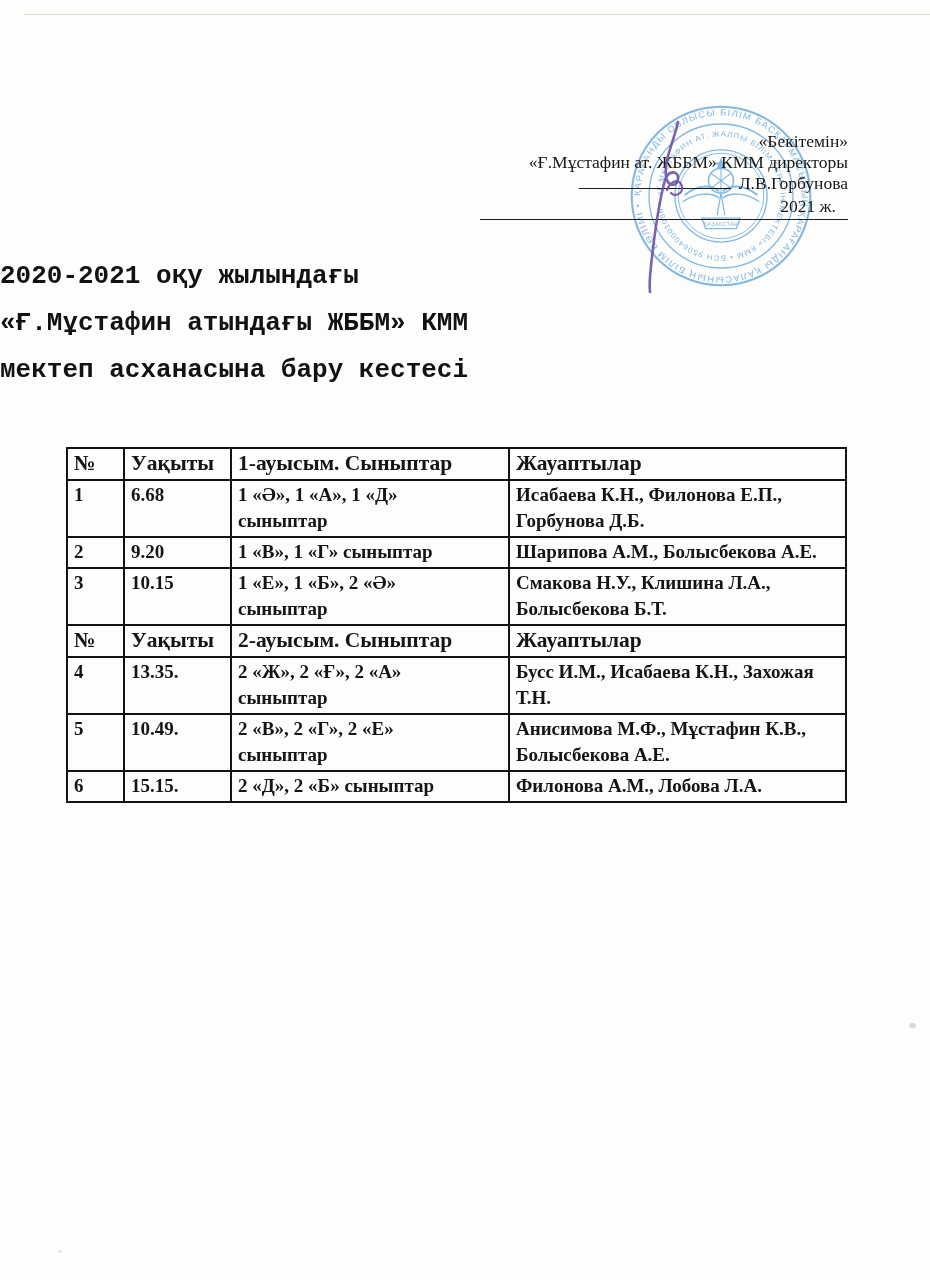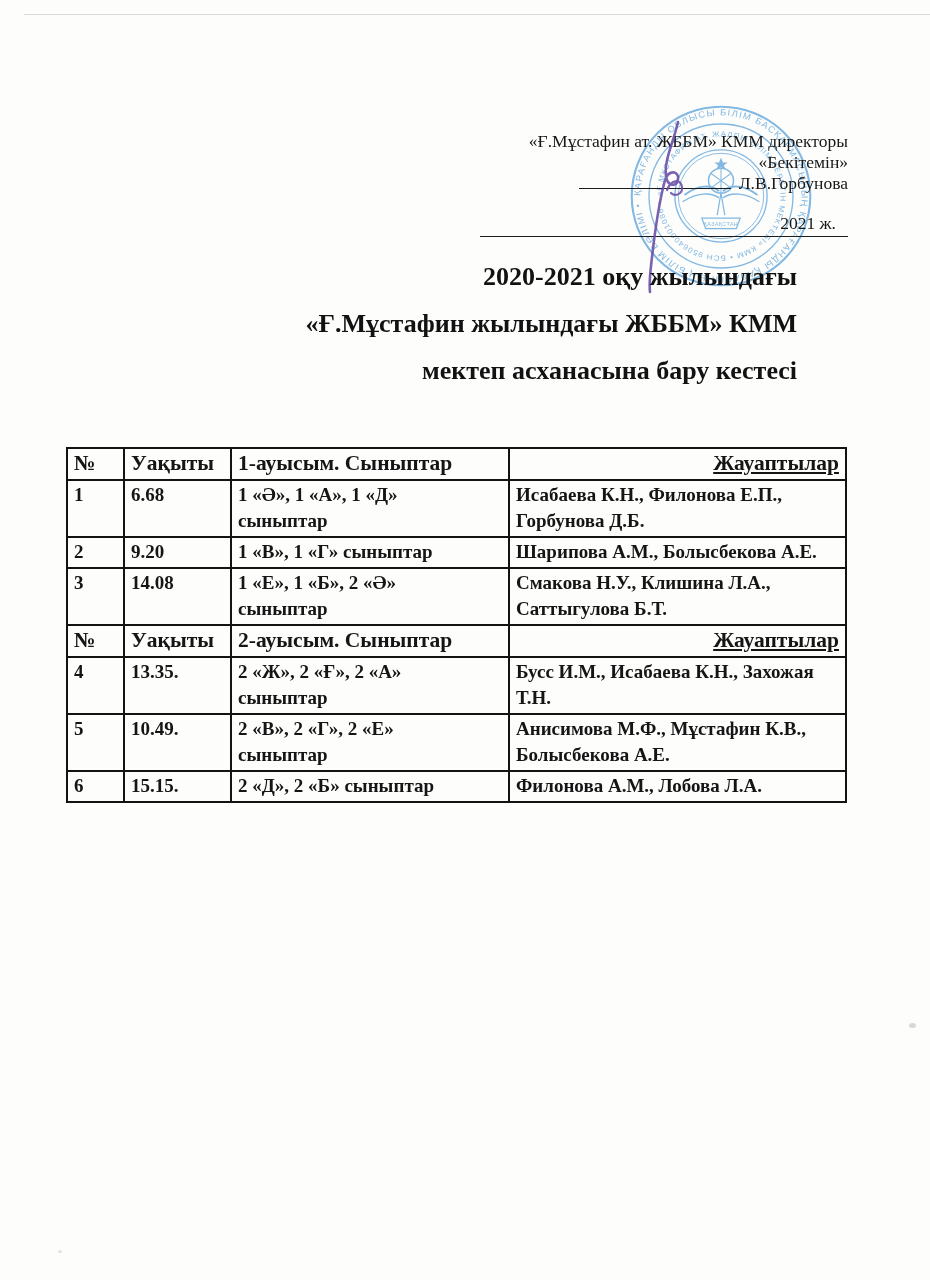--- a/index.html
+++ b/index.html
@@ -26,35 +26,35 @@
   .approval{
     position:absolute;top:131px;right:82px;width:430px;
     text-align:right;font-size:17.5px;line-height:21px;color:#171717;
   }
   .approval .uline{
     display:inline-block;width:152px;height:13px;
     border-bottom:1.8px solid #1c1c1c;margin-right:8px;
   }
   .approval .yearline{
     display:inline-block;width:356px;text-align:right;
-    border-bottom:1.8px solid #1c1c1c;padding:0 12px 2px 0;margin-top:19px;
+    border-bottom:1.8px solid #1c1c1c;padding:0 12px 2px 0;margin-top:2px;
   }
 
   
   .title{
-    position:absolute;left:0;top:253px;width:797px;text-align:right;
-    font-weight:bold;font-size:26px;line-height:47px;color:#121212;
+    position:absolute;left:0;top:253px;width:797px;text-align:left;
+    font-weight:bold;font-size:26px;line-height:47px;color:#121212;font-family:Liberation Mono, monospace;
   }
 
   
   .tbl-wrap{position:absolute;left:66px;top:447px;width:779px;}
   table{border-collapse:collapse;width:779px;table-layout:fixed;}
   th,td{border:2px solid #131313;vertical-align:top;text-align:left;font-weight:bold;}
   th{font-size:21.5px;line-height:27px;padding:1px 6px 2px 6px;font-weight:bold;}
-  th.center{text-align:right;text-decoration:underline;}
+  th.center{text-align:left;}
   td{font-size:19px;line-height:26px;padding:1px 8px 2px 6px;}
   td.b{font-weight:bold;}
   td.classes{padding-right:34px;}
 </style>
 </head>
 <body>
 
 <div id="page">
 
   <div class="scan-line"></div>
@@ -87,42 +87,42 @@
         <path d="M 62,99 C 76,88 90,88 98,95 M 138,99 C 124,88 110,88 102,95" stroke-width="2"></path>
         <path d="M 60,106 C 75,96 90,96 98,102 M 140,106 C 125,96 110,96 102,102" stroke-width="1.4"></path>
         <path d="M 100,60 L 102,65 L 107,65 L 103,68 L 105,73 L 100,70 L 95,73 L 97,68 L 93,65 L 98,65 Z" fill="currentColor" stroke="none"></path>
         <path d="M 80,123 L 120,123 L 116,134 L 84,134 Z" stroke-width="1.3"></path>
       </g>
       <text x="100" y="131" font-size="5.6" text-anchor="middle" letter-spacing="0.4">ҚАЗАҚСТАН</text>
     </svg>
   </div>
 
   <div class="approval">
+    <div>«Бекітемін»</div>
     <div>«Ғ.Мұстафин ат. ЖББМ» КММ директоры</div>
-    <div>«Бекітемін»</div>
     <div>
       <span class="uline"></span><span>Л.В.Горбунова</span>
     </div>
     <div>
       <span class="yearline"><span>2021 ж.</span></span>
     </div>
   </div>
 
   <div class="signature">
     <svg viewBox="0 0 130 230">
       <g fill="none" stroke="currentColor" stroke-width="2.6" stroke-linecap="round" opacity="0.88">
         <path d="M 78 24 C 73 46, 64 62, 66 78 C 67 88, 77 90, 78 81 C 79 73, 69 71, 65 82 C 58 108, 54 140, 51 168 C 50 178, 49 186, 50 194"></path>
         <path d="M 67 92 C 71 82, 80 80, 82 89 C 83 96, 75 99, 71 95" stroke-width="2.2"></path>
       </g>
     </svg>
   </div>
 
   <div class="title">
     <div>2020-2021 оқу жылындағы</div>
-    <div>«Ғ.Мұстафин жылындағы ЖББМ» КММ</div>
+    <div>«Ғ.Мұстафин атындағы ЖББМ» КММ</div>
     <div>мектеп асханасына бару кестесі</div>
   </div>
 
   <div class="tbl-wrap">
     <table>
       <colgroup>
           <col style="width:57px">
           <col style="width:107px">
           <col style="width:278px">
           <col style="width:337px">
@@ -141,23 +141,23 @@
         <td>Исабаева К.Н., Филонова Е.П., Горбунова Д.Б.</td>
       </tr>
       <tr>
         <td class="b">2</td>
         <td class="b">9.20</td>
         <td class="classes">1 «В», 1 «Г» сыныптар</td>
         <td>Шарипова А.М., Болысбекова А.Е.</td>
       </tr>
       <tr>
         <td class="b">3</td>
-        <td class="b">14.08</td>
+        <td class="b">10.15</td>
         <td class="classes">1 «Е», 1 «Б», 2 «Ә» сыныптар</td>
-        <td>Смакова Н.У., Клишина  Л.А., Саттыгулова Б.Т.</td>
+        <td>Смакова Н.У., Клишина  Л.А., Болысбекова Б.Т.</td>
       </tr>
       <tr>
         <th>№</th>
         <th>Уақыты</th>
         <th>2-ауысым. Сыныптар</th>
         <th class="center">Жауаптылар</th>
       </tr>
       <tr>
         <td class="b">4</td>
         <td class="b">13.35.</td>

